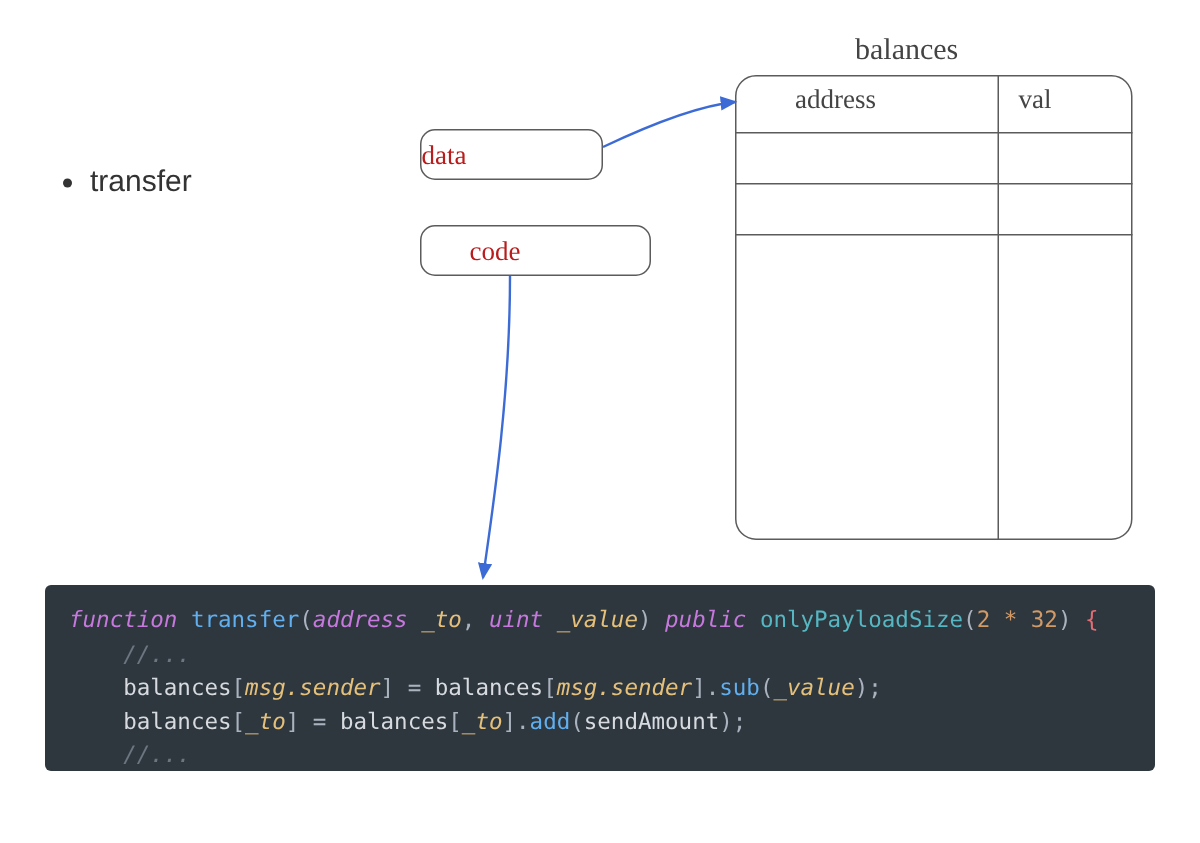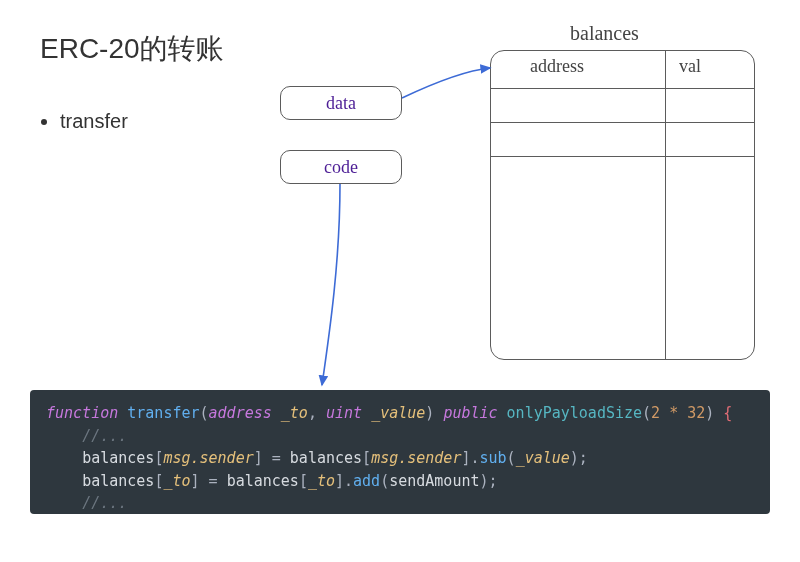--- a/index.html
+++ b/index.html
@@ -32,28 +32,28 @@
     font-size: 20px;
   }
   .bullets ul { list-style: disc; padding-left: 20px; margin:0; }
   .bullets li { margin-bottom: 6px; }
 
   
   .sketch-box {
     position: absolute;
     border: 1.5px solid #5b5b5b;
     border-radius: 10px;
-    text-align: center;
+    text-align: left;
     font-family: "Comic Sans MS", "Segoe Script", cursive;
     font-size: 18px;
-    color: #4c1d95;
+    color: #b91c1c;
     background: #fff;
   }
   .data-box { left: 280px; top: 86px; width: 120px; height: 32px; line-height: 32px; }
-  .code-box { left: 280px; top: 150px; width: 120px; height: 32px; line-height: 32px; }
+  .code-box { left: 280px; top: 150px; width: 120px; height: 32px; line-height: 32px; padding-left: 32px; }
 
   
   .table-wrap {
     position: absolute;
     left: 490px;
     top: 50px;
     width: 265px;
     height: 310px;
   }
   .table-caption {
@@ -131,21 +131,20 @@
   .tok-comm   { color: #6c7680; font-style: italic; }
   .tok-id     { color: #d7dbe0; }
   .tok-punc   { color: #abb2bf; }
   .tok-brace  { color: #e06c75; }
 </style>
 </head>
 <body>
 
 <div class="slide">
 
-  <div class="title">ERC-20的转账</div>
 
   <div class="bullets">
     <ul>
       <li>transfer</li>
     </ul>
   </div>
 
   <div class="sketch-box data-box">data</div>
   <div class="sketch-box code-box">code</div>
 

